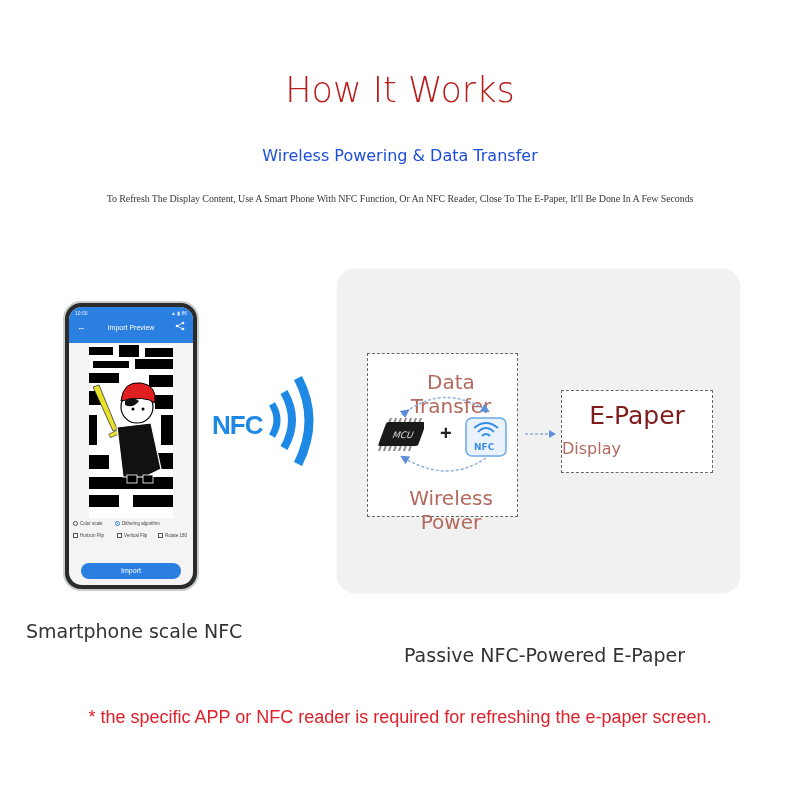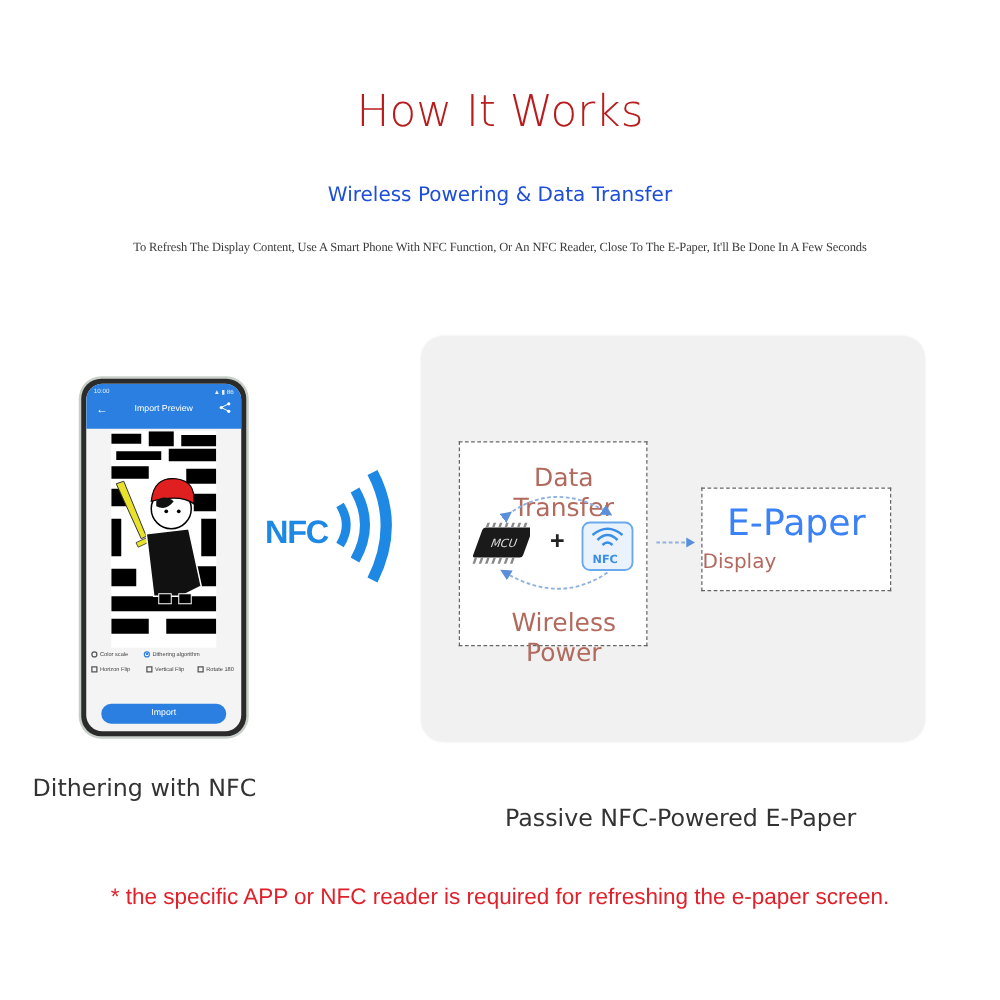--- a/index.html
+++ b/index.html
@@ -25,21 +25,21 @@
   .radio.on{border-color:#2a7fe0;background:radial-gradient(circle,#2a7fe0 40%,#fff 45%);}
   .chk{width:5px;height:5px;border:1px solid #555;box-sizing:border-box;display:inline-block;}
   .import-btn{position:absolute;left:12px;right:12px;top:256px;height:16px;border-radius:8px;background:#2a7fe0;color:#fff;font-size:7px;text-align:center;line-height:16px;}
 
   
   .panel{left:337px;top:269px;width:403px;height:324px;background:#f1f1f1;border-radius:18px;box-shadow:0 0 2px rgba(0,0,0,0.08);}
   .dash{position:absolute;background:#fff;border:1.5px dashed #666;box-sizing:border-box;}
   .left-box{left:30px;top:84px;width:151px;height:164px;}
   .right-box{left:224px;top:121px;width:152px;height:83px;}
   .lbl-red{color:#b26a5e;font-family:"DejaVu Sans",sans-serif;font-size:20px;text-align:center;position:absolute;left:0;right:0;padding-left:17px;}
-  .epaper{position:absolute;left:0;right:0;top:10px;text-align:center;font-size:29px;color:#3b82f6;font-family:"DejaVu Sans",sans-serif;}
+  .epaper{position:absolute;left:0;right:0;top:10px;text-align:center;font-size:25px;color:#7f1d1d;font-family:"DejaVu Sans",sans-serif;}
   .display{position:absolute;left:0;right:0;top:48px;text-align:left;font-size:16px;color:#b26a5e;font-family:"DejaVu Sans",sans-serif;}
   .plus{position:absolute;left:72px;top:68px;font-size:20px;font-weight:bold;color:#222;}
 </style>
 </head>
 <body>
 
 <div class="abs title">How It Works</div>
 <div class="abs subtitle">Wireless Powering &amp; Data Transfer</div>
 <div class="abs desc">To Refresh The Display Content, Use A Smart Phone With NFC Function, Or An NFC Reader, Close To The E-Paper, It'll Be Done In A Few Seconds</div>
 
@@ -108,21 +108,21 @@
       <span class="chk"></span>
       <span>Vertical Flip</span>
     </div>
     <div class="opt" style="left:89px;top:226px;">
       <span class="chk"></span>
       <span>Rotate 180</span>
     </div>
     <div class="import-btn">Import</div>
   </div>
 </div>
-<div class="abs caption" style="left:26px;top:620px;">Dithering with NFC</div>
+<div class="abs caption" style="left:26px;top:620px;">Smartphone scale NFC</div>
 
 <svg class="abs" style="left:210px;top:368px;" width="115" height="105" viewBox="0 0 115 105">
   <text x="2" y="66" font-family="Liberation Sans, sans-serif" font-weight="bold" font-size="26" fill="#1e88e5" letter-spacing="-1">NFC</text>
   <path d="M62 36 Q72 52 62 68" stroke="#1e88e5" stroke-width="7" fill="none" stroke-linecap="butt"></path>
   <path d="M74 24 Q90 52 74 80" stroke="#1e88e5" stroke-width="8" fill="none"></path>
   <path d="M88 10 Q110 52 88 96" stroke="#1e88e5" stroke-width="9" fill="none"></path>
 </svg>
 
 <div class="abs panel">
   <div class="dash left-box">

